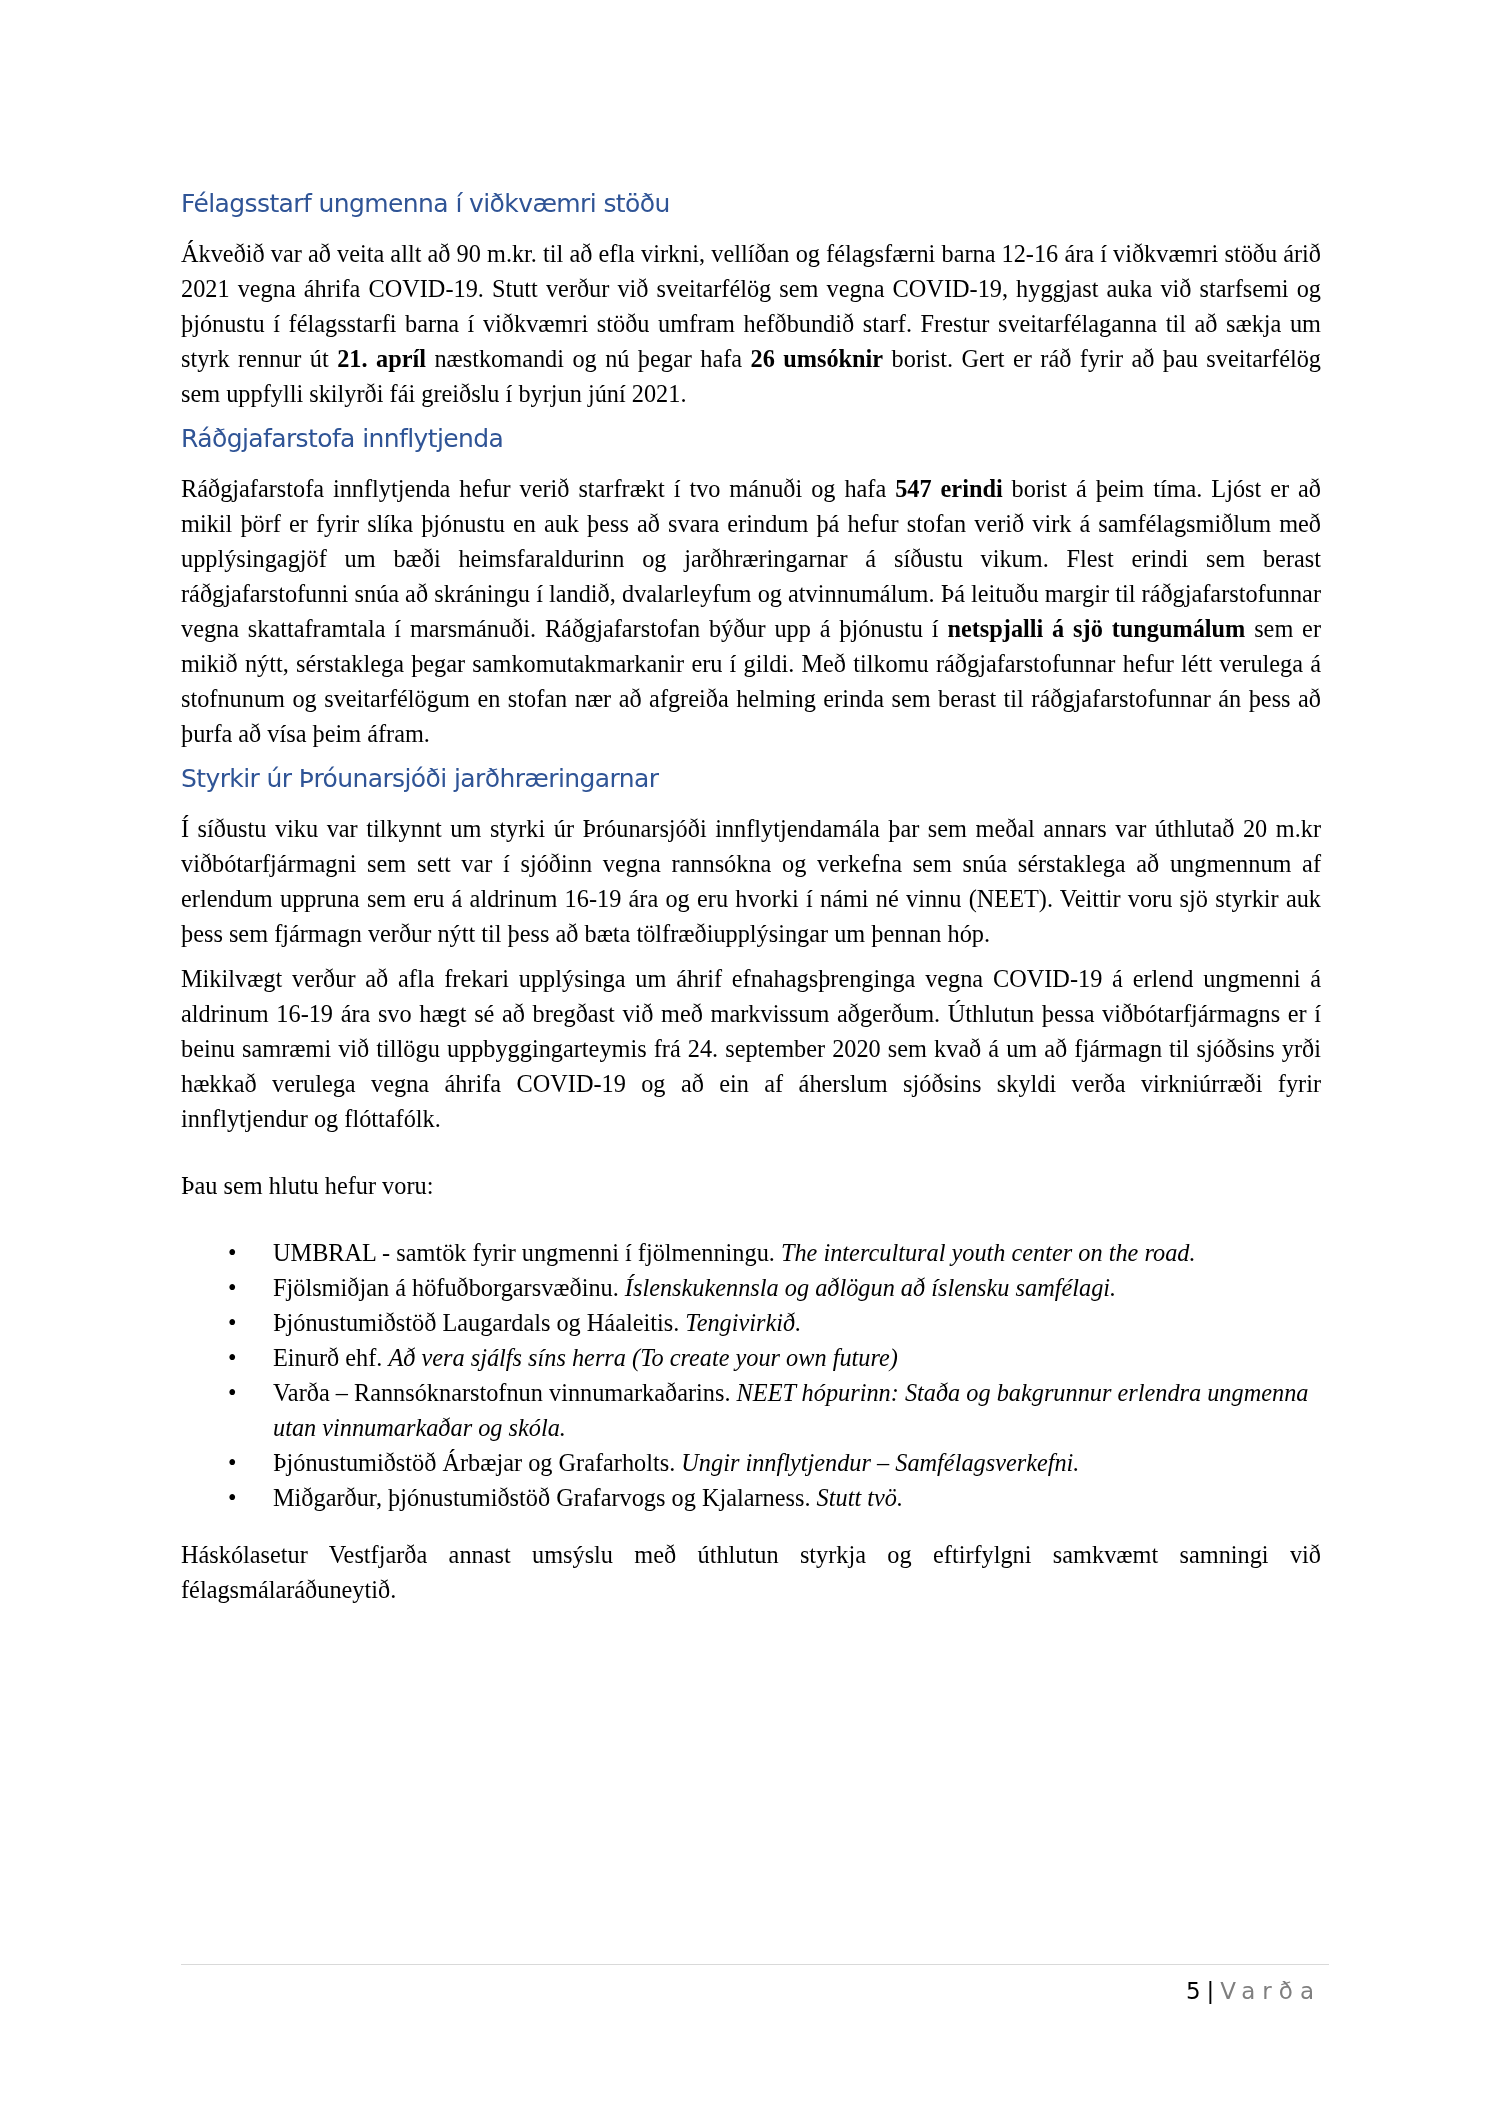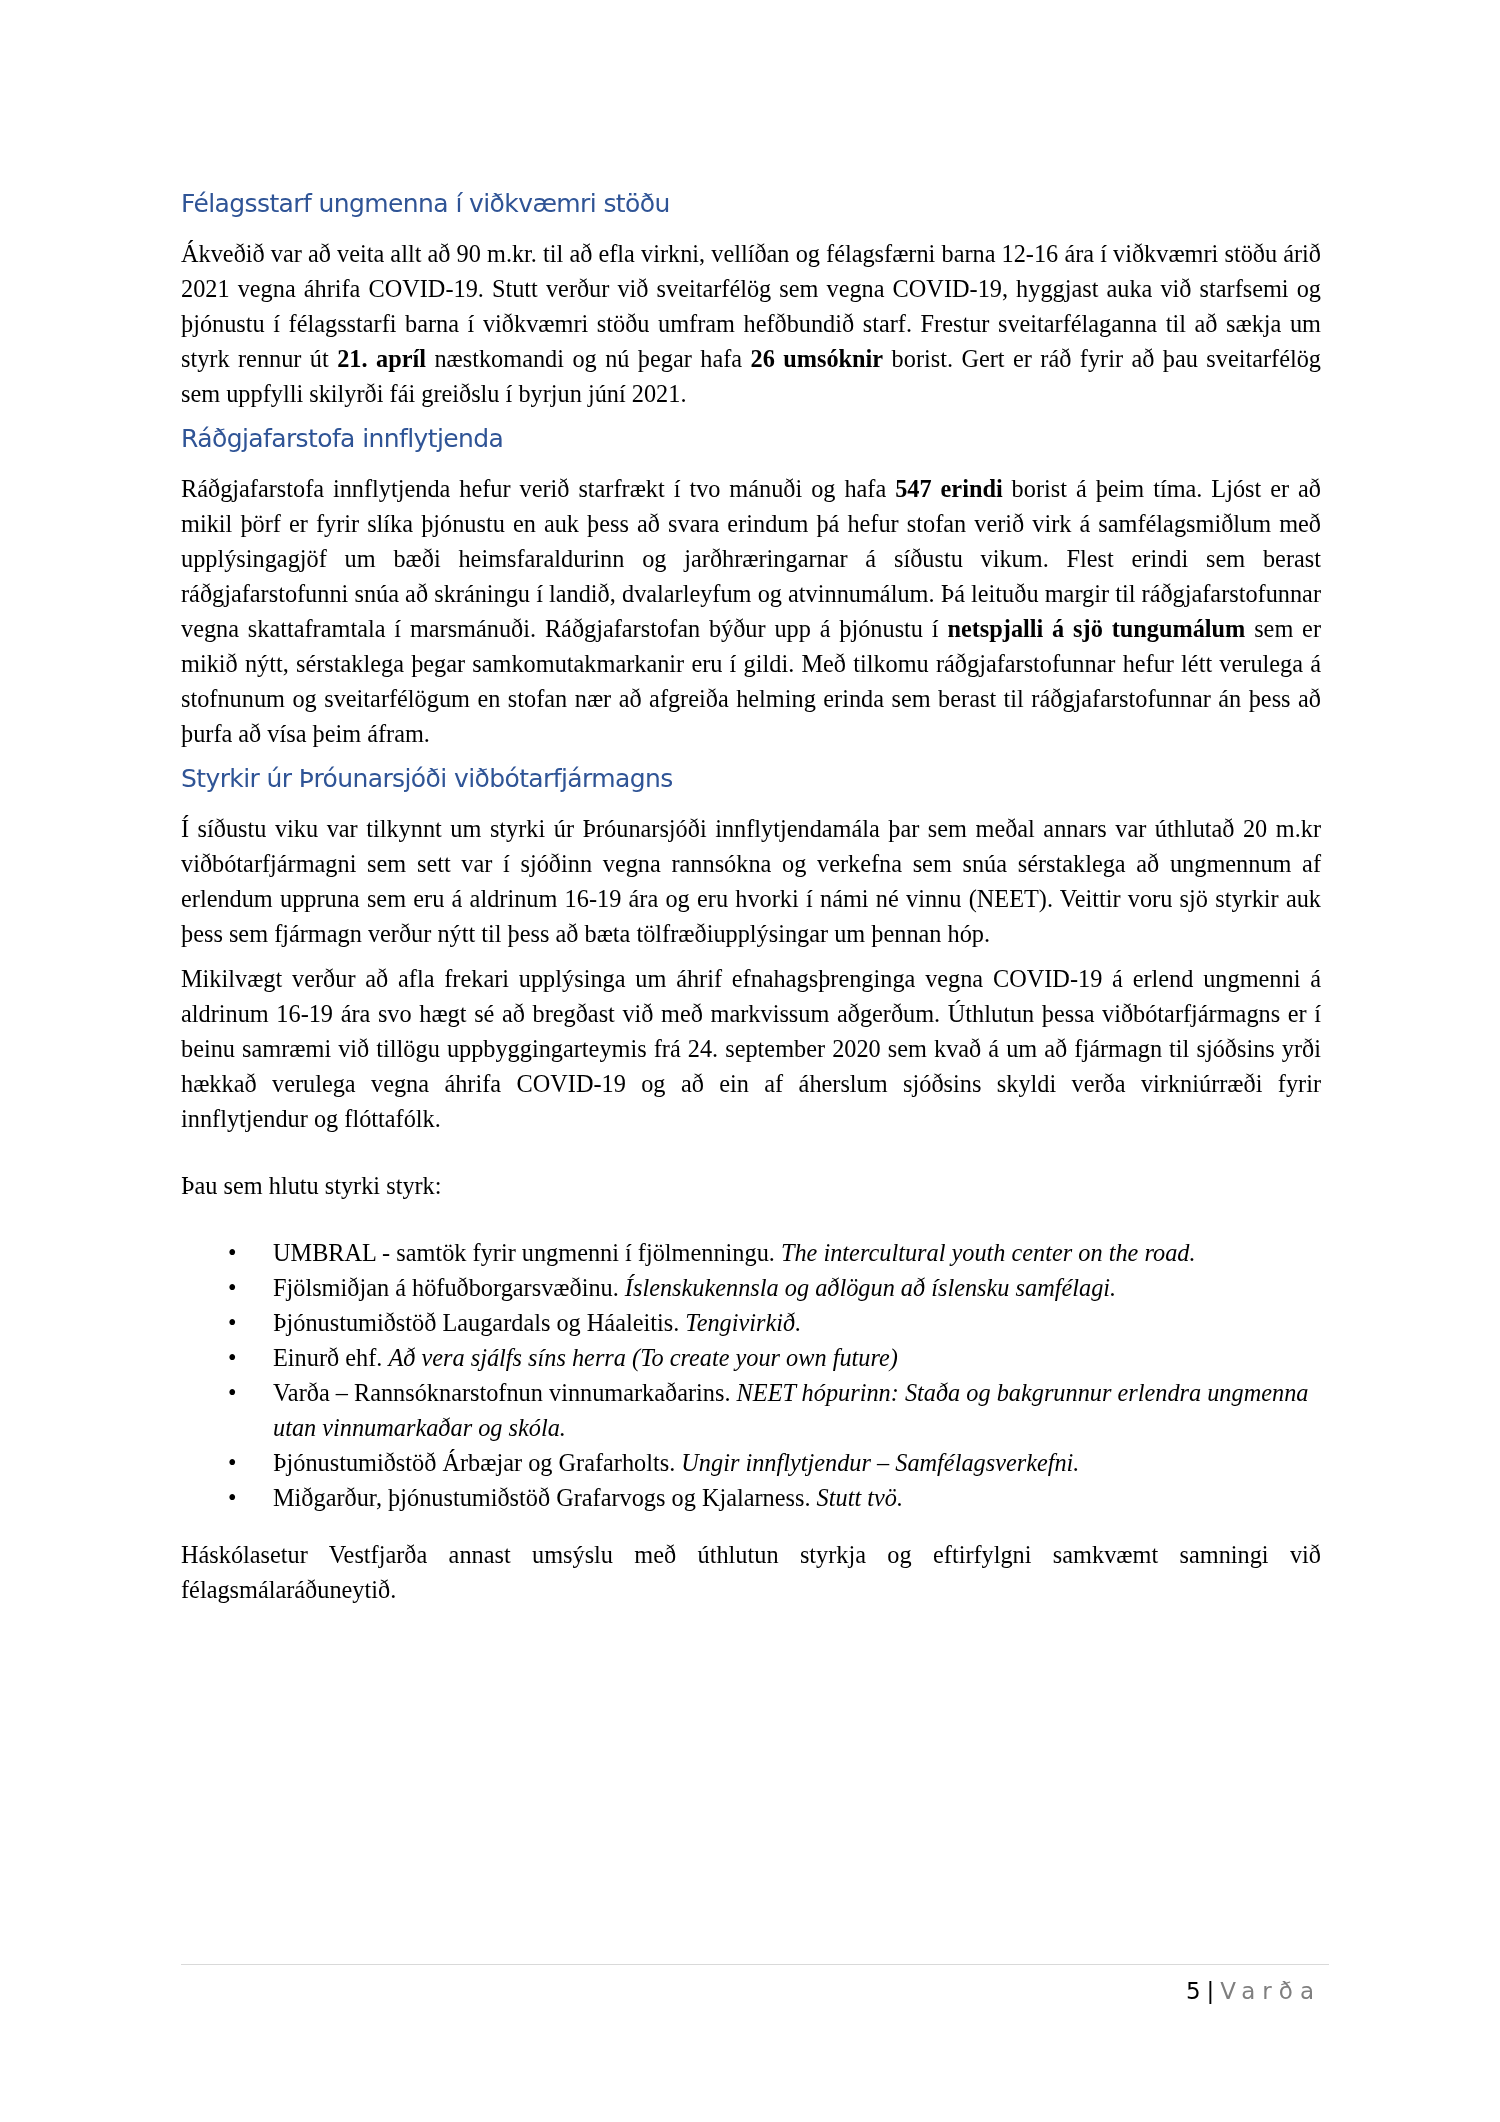--- a/index.html
+++ b/index.html
@@ -61,29 +61,29 @@
     <h2 class="heading">Félagsstarf ungmenna í viðkvæmri stöðu</h2>
     <p class="para">
       <span>Ákveðið var að veita allt að 90 m.kr. til að efla virkni, vellíðan og félagsfærni barna 12-16 ára í viðkvæmri stöðu árið 2021 vegna áhrifa COVID-19. Stutt verður við sveitarfélög sem vegna COVID-19, hyggjast auka við starfsemi og þjónustu í félagsstarfi barna í viðkvæmri stöðu umfram hefðbundið starf. Frestur sveitarfélaganna til að sækja um styrk rennur út </span><b>21. apríl</b><span> næstkomandi og nú þegar hafa </span><b>26 umsóknir</b><span> borist. Gert er ráð fyrir að þau sveitarfélög sem uppfylli skilyrði fái greiðslu í byrjun júní 2021.</span>
     </p>
 
     <h2 class="heading">Ráðgjafarstofa innflytjenda</h2>
     <p class="para">
       <span>Ráðgjafarstofa innflytjenda hefur verið starfrækt í tvo mánuði og hafa </span><b>547 erindi</b><span> borist á þeim tíma. Ljóst er að mikil þörf er fyrir slíka þjónustu en auk þess að svara erindum þá hefur stofan verið virk á samfélagsmiðlum með upplýsingagjöf um bæði heimsfaraldurinn og jarðhræringarnar á síðustu vikum. Flest erindi sem berast ráðgjafarstofunni snúa að skráningu í landið, dvalarleyfum og atvinnumálum. Þá leituðu margir til ráðgjafarstofunnar vegna skattaframtala í marsmánuði. Ráðgjafarstofan býður upp á þjónustu í </span><b>netspjalli á sjö tungumálum</b><span> sem er mikið nýtt, sérstaklega þegar samkomutakmarkanir eru í gildi. Með tilkomu ráðgjafarstofunnar hefur létt verulega á stofnunum og sveitarfélögum en stofan nær að afgreiða helming erinda sem berast til ráðgjafarstofunnar án þess að þurfa að vísa þeim áfram.</span>
     </p>
 
-    <h2 class="heading">Styrkir úr Þróunarsjóði viðbótarfjármagns</h2>
+    <h2 class="heading">Styrkir úr Þróunarsjóði jarðhræringarnar</h2>
     <p class="para">
       <span>Í síðustu viku var tilkynnt um styrki úr Þróunarsjóði innflytjendamála þar sem meðal annars var úthlutað 20 m.kr viðbótarfjármagni sem sett var í sjóðinn vegna rannsókna og verkefna sem snúa sérstaklega að ungmennum af erlendum uppruna sem eru á aldrinum 16-19 ára og eru hvorki í námi né vinnu (NEET). Veittir voru sjö styrkir auk þess sem fjármagn verður nýtt til þess að bæta tölfræðiupplýsingar um þennan hóp.</span>
     </p>
     <p class="para">
       <span>Mikilvægt verður að afla frekari upplýsinga um áhrif efnahagsþrenginga vegna COVID-19 á erlend ungmenni á aldrinum 16-19 ára svo hægt sé að bregðast við með markvissum aðgerðum. Úthlutun þessa viðbótarfjármagns er í beinu samræmi við tillögu uppbyggingarteymis frá 24. september 2020 sem kvað á um að fjármagn til sjóðsins yrði hækkað verulega vegna áhrifa COVID-19 og að ein af áherslum sjóðsins skyldi verða virkniúrræði fyrir innflytjendur og flóttafólk.</span>
     </p>
     <div class="gap"></div>
-    <p class="para">Þau sem hlutu styrki styrk:</p>
+    <p class="para">Þau sem hlutu hefur voru:</p>
     <div class="gap"></div>
 
     <ul class="grants">
       <li><span class="bullet">•</span><b>UMBRAL - samtök fyrir ungmenni í fjölmenningu</b>. <i>The intercultural youth center on the road.</i></li>
       <li><span class="bullet">•</span><b>Fjölsmiðjan á höfuðborgarsvæðinu</b>. <i>Íslenskukennsla og aðlögun að íslensku samfélagi.</i></li>
       <li><span class="bullet">•</span><b>Þjónustumiðstöð Laugardals og Háaleitis</b>. <i>Tengivirkið.</i></li>
       <li><span class="bullet">•</span><b>Einurð ehf</b>. <i>Að vera sjálfs síns herra (To create your own future)</i></li>
       <li><span class="bullet">•</span><b>Varða – Rannsóknarstofnun vinnumarkaðarins</b>. <i>NEET hópurinn: Staða og bakgrunnur erlendra ungmenna utan vinnumarkaðar og skóla.</i></li>
       <li><span class="bullet">•</span><b>Þjónustumiðstöð Árbæjar og Grafarholts</b>. <i>Ungir innflytjendur – Samfélagsverkefni.</i></li>
       <li><span class="bullet">•</span><b>Miðgarður, þjónustumiðstöð Grafarvogs og Kjalarness</b>. <i>Stutt tvö.</i></li>

